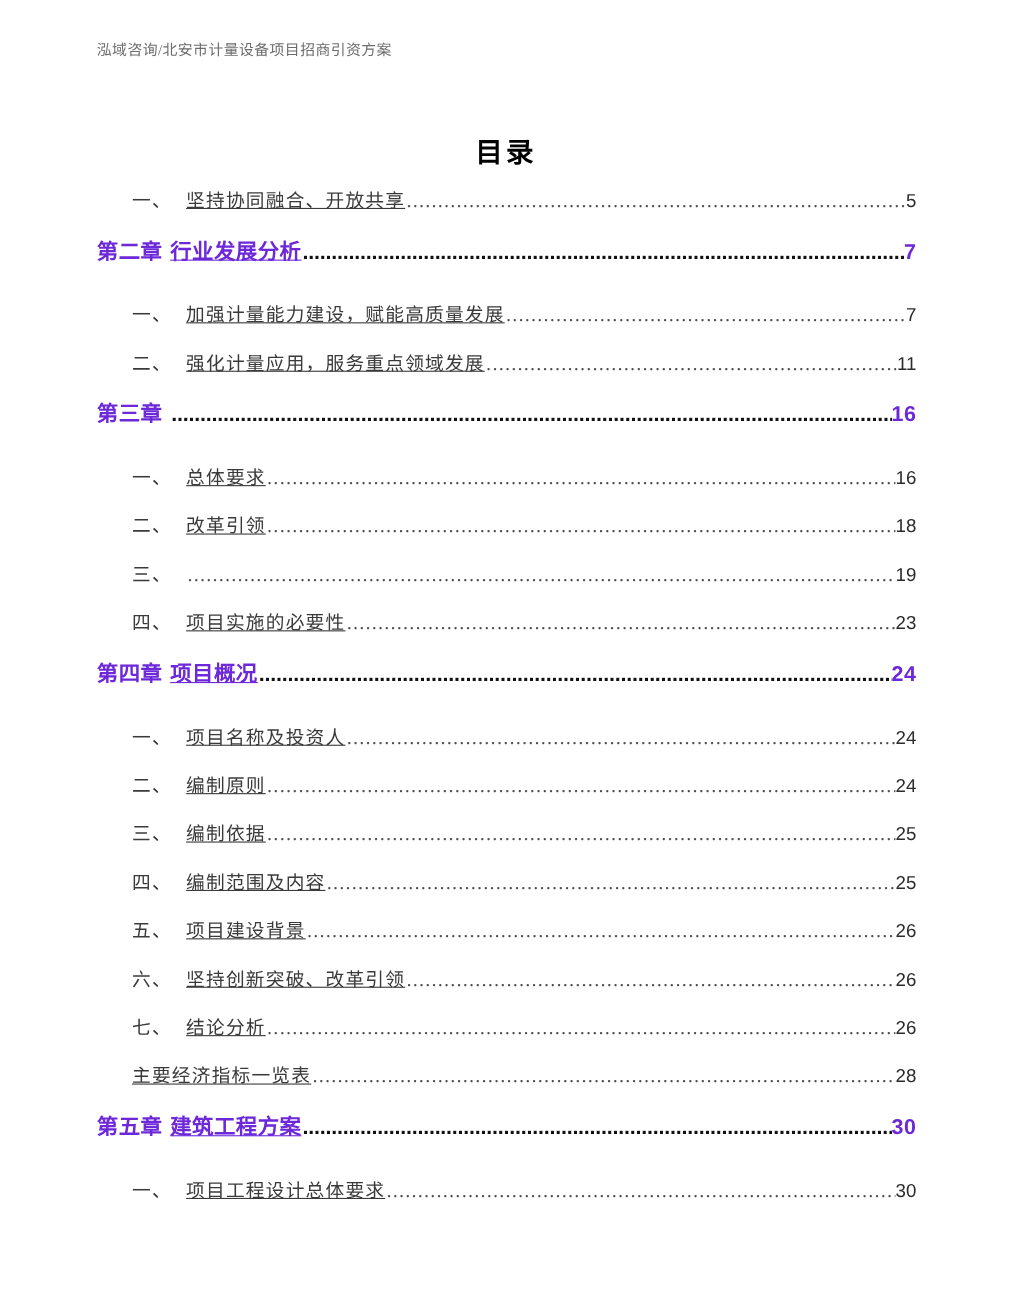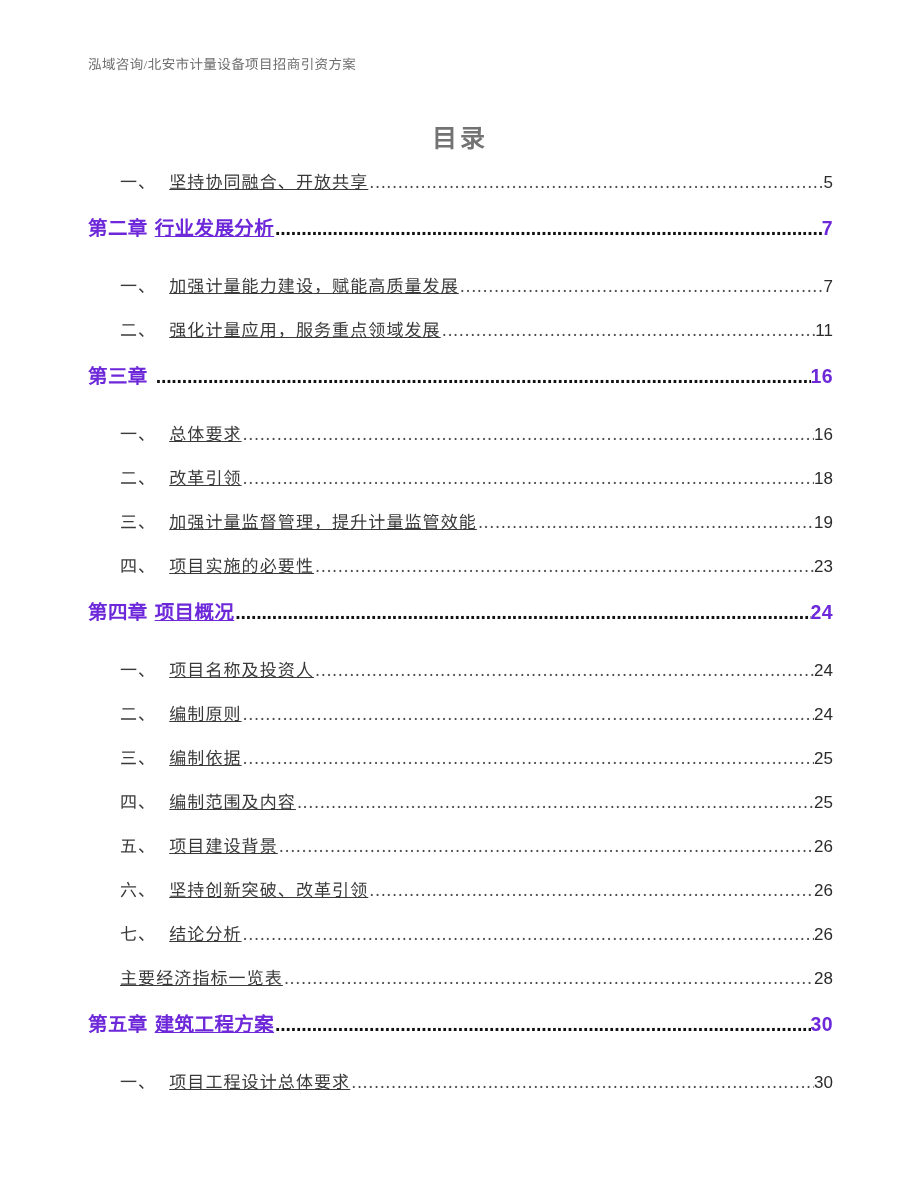--- a/index.html
+++ b/index.html
@@ -19,39 +19,39 @@
     margin: 0 auto;
     background: #ffffff;
     overflow: hidden;
     box-sizing: border-box;
   }
 
   
   .doc-header {
     position: absolute;
     left: 88px;
-    top: 55px;
+    top: 36px;
     width: 744px;
     font-size: 13.5px;
     line-height: 20px;
     color: #6d6d6d;
     letter-spacing: 0.4px;
     white-space: nowrap;
   }
 
   
   .toc-title {
     position: absolute;
     left: 0;
     top: 118px;
     width: 920px;
     text-align: center;
     font-size: 25px;
     font-weight: bold;
-    color: #737373;
+    color: #000000;
     letter-spacing: 3px;
     font-family: "Liberation Sans", "DejaVu Sans", sans-serif;
   }
 
   
   .toc {
     position: absolute;
     left: 88px;
     top: 168px;
     width: 745px;
@@ -183,21 +183,20 @@
         <span class="pageno">16</span>
       </div>
       <div class="toc-entry level-2">
         <span class="entry-num">二、</span>
         <span class="entry-text">改革引领</span>
         <span class="leader"></span>
         <span class="pageno">18</span>
       </div>
       <div class="toc-entry level-2">
         <span class="entry-num">三、</span>
-        <span class="entry-text">加强计量监督管理，提升计量监管效能</span>
         <span class="leader"></span>
         <span class="pageno">19</span>
       </div>
       <div class="toc-entry level-2">
         <span class="entry-num">四、</span>
         <span class="entry-text">项目实施的必要性</span>
         <span class="leader"></span>
         <span class="pageno">23</span>
       </div>
       <div class="toc-entry level-1">

